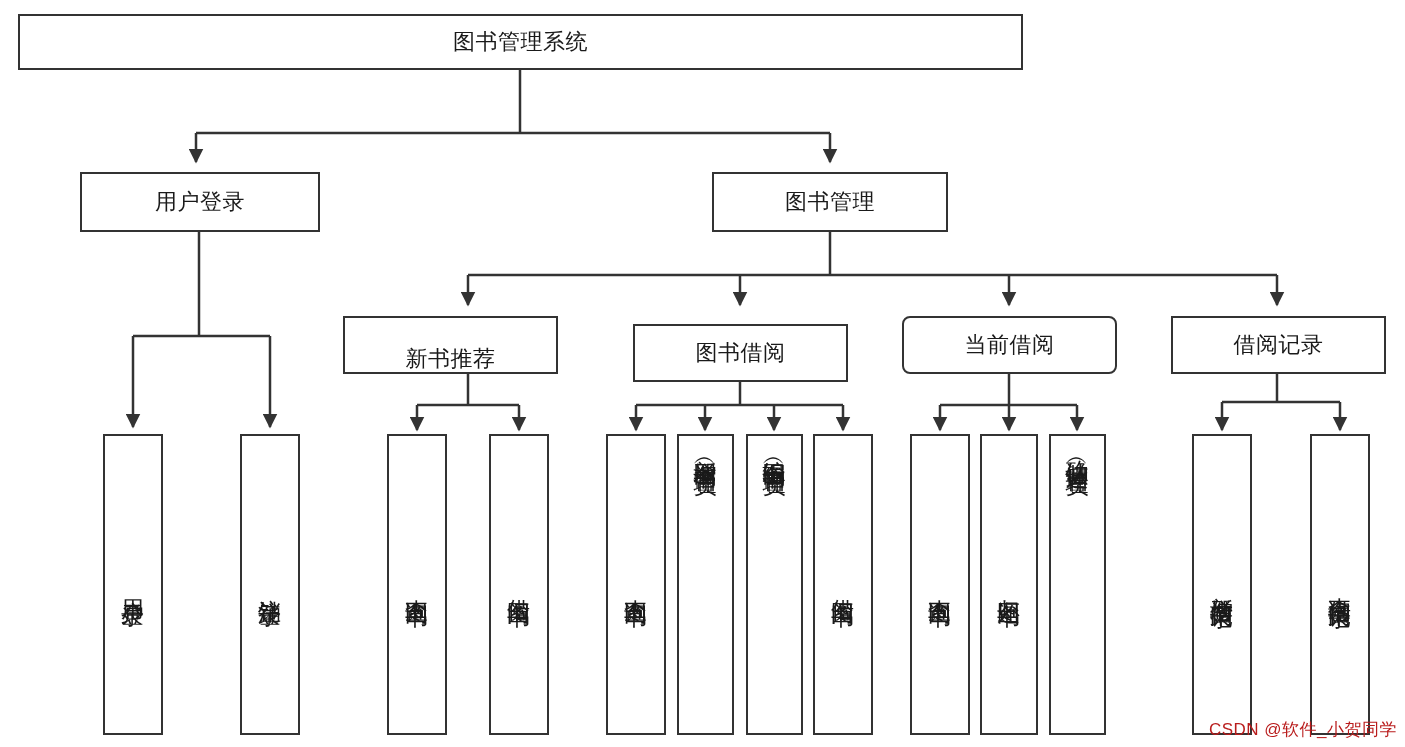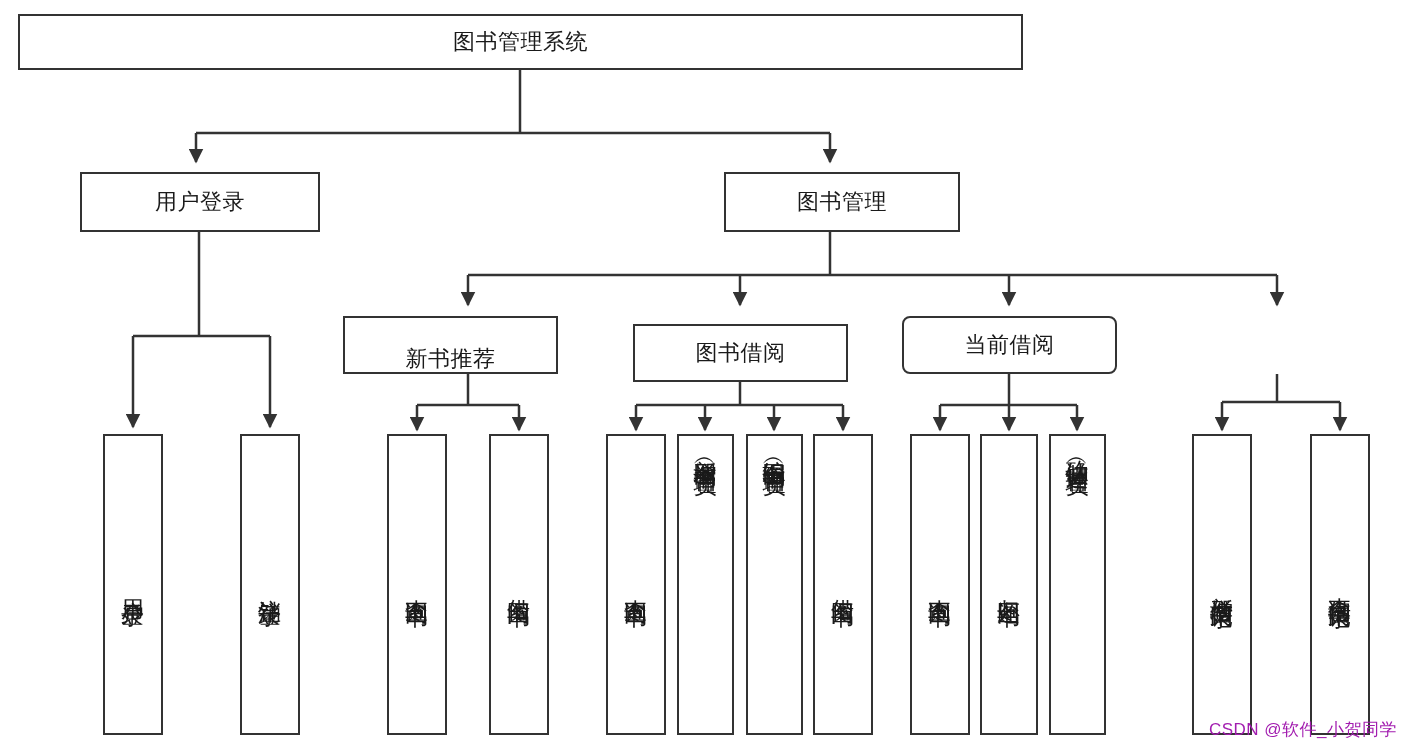--- a/index.html
+++ b/index.html
@@ -59,21 +59,21 @@
   }
   .node.v.mid {
     align-items: center;
     padding-top: 0;
   }
   #watermark {
     position: absolute;
     right: 8px;
     bottom: 6px;
     font-size: 17px;
-    color: #a21caf;
+    color: #b91c1c;
     letter-spacing: 0.5px;
     white-space: nowrap;
   }
 </style>
 </head>
 <body>
 
 <div id="canvas">
 
   <svg id="svg-layer" viewBox="0 0 1405 747" xmlns="http://www.w3.org/2000/svg">
@@ -126,33 +126,36 @@
     </g>
   </svg>
 
   <div class="node h" style="left:18px; top:14px; width:1005px; height:56px;">
     <span class="label">图书管理系统</span>
   </div>
 
   <div class="node h" style="left:80px; top:172px; width:240px; height:60px;">
     <span class="label">用户登录</span>
   </div>
-  <div class="node h" style="left:712px; top:172px; width:236px; height:60px;margin-left:12px;">
+  <div class="node h" style="left:712px; top:172px; width:236px; height:60px;">
     <span class="label">图书管理</span>
   </div>
 
   <div class="node h" style="left:343px; top:316px; width:215px; height:58px;align-items:flex-end;">
     <span class="label">新书推荐</span>
   </div>
   <div class="node h" style="left:633px; top:316px; width:215px; height:58px;margin-top:8px;">
     <span class="label">图书借阅</span>
   </div>
   <div class="node h" style="left:902px; top:316px; width:215px; height:58px;border-radius:8px;">
     <span class="label">当前借阅</span>
   </div>
+  <div class="node h" style="left:1171px; top:316px; width:215px; height:58px;">
+    <span class="label">借阅记录</span>
+  </div>
 
   <div class="node v mid" style="left:103px; top:434px; width:60px; height:301px;">
     <span class="label">用户登录</span>
   </div>
   <div class="node v mid" style="left:240px; top:434px; width:60px; height:301px;">
     <span class="label">注销登录</span>
   </div>
 
   <div class="node v mid" style="left:387px; top:434px; width:60px; height:301px;">
     <span class="label">查询图书</span>

